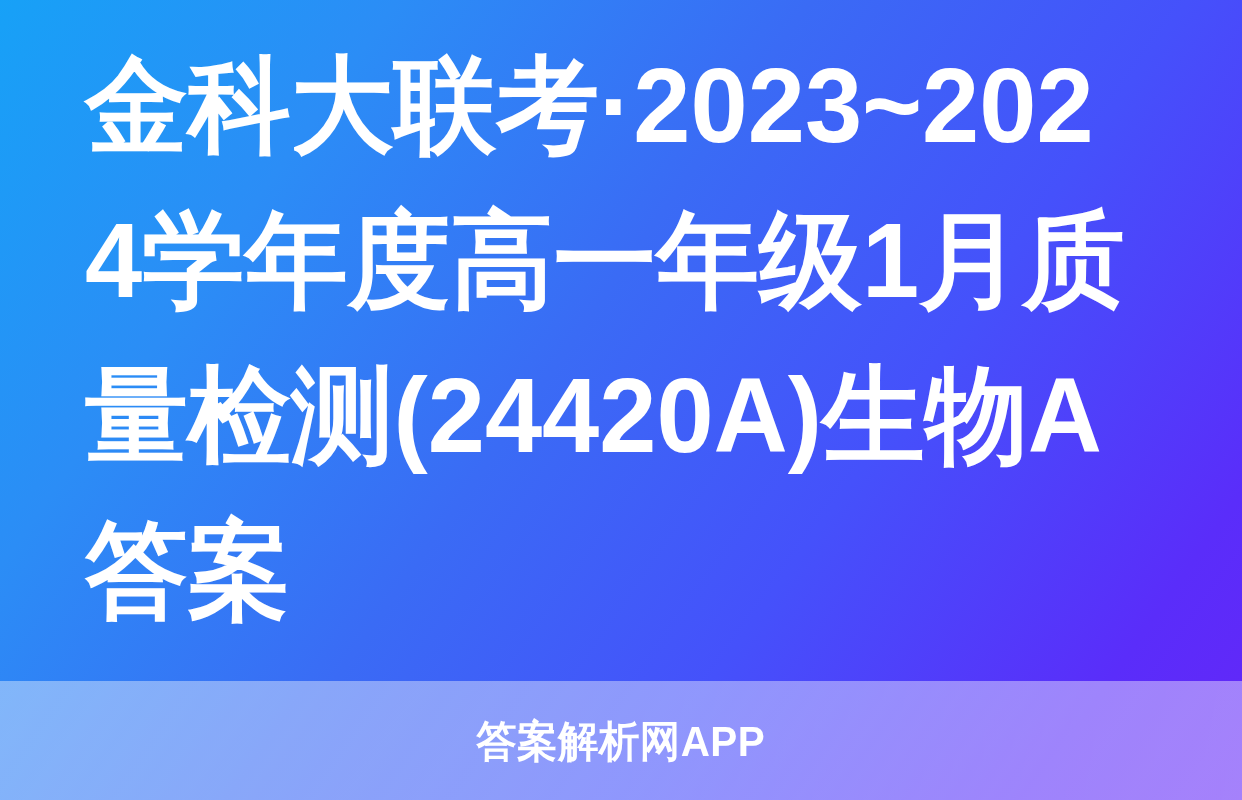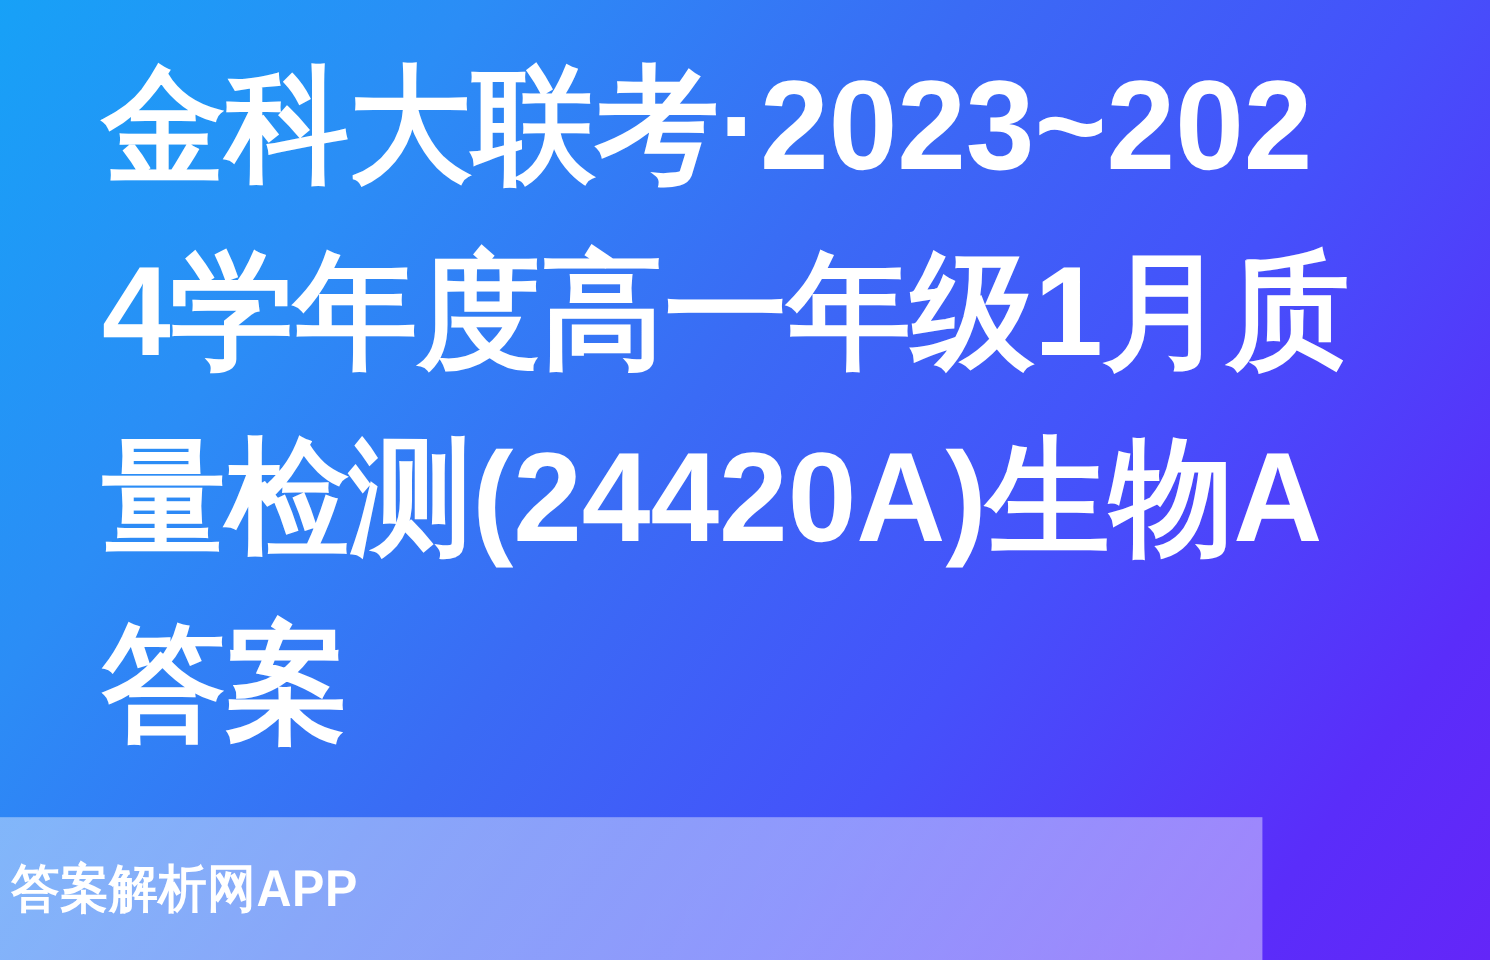--- a/index.html
+++ b/index.html
@@ -56,28 +56,29 @@
     margin-top: -6px;
     white-space: normal;
     word-break: break-all;
   }
 
   
   #footer-band {
     position: absolute;
     left: 0;
     top: 681px;
-    width: 1052px;
+    width: 1242px;
     height: 119px;
     background: linear-gradient(100deg,
                 rgba(255,255,255,0.40) 0%,
                 rgba(255,255,255,0.40) 50%,
                 rgba(255,255,255,0.42) 100%);
     display: flex;
     align-items: center;
+    justify-content: center;
     box-sizing: border-box;
   }
 
   #footer-text {
     color: #ffffff;
     font-family: "Liberation Sans", "DejaVu Sans", sans-serif;
     font-weight: 700;
     font-size: 43px;
     line-height: 50px;
     letter-spacing: 0.5px;

